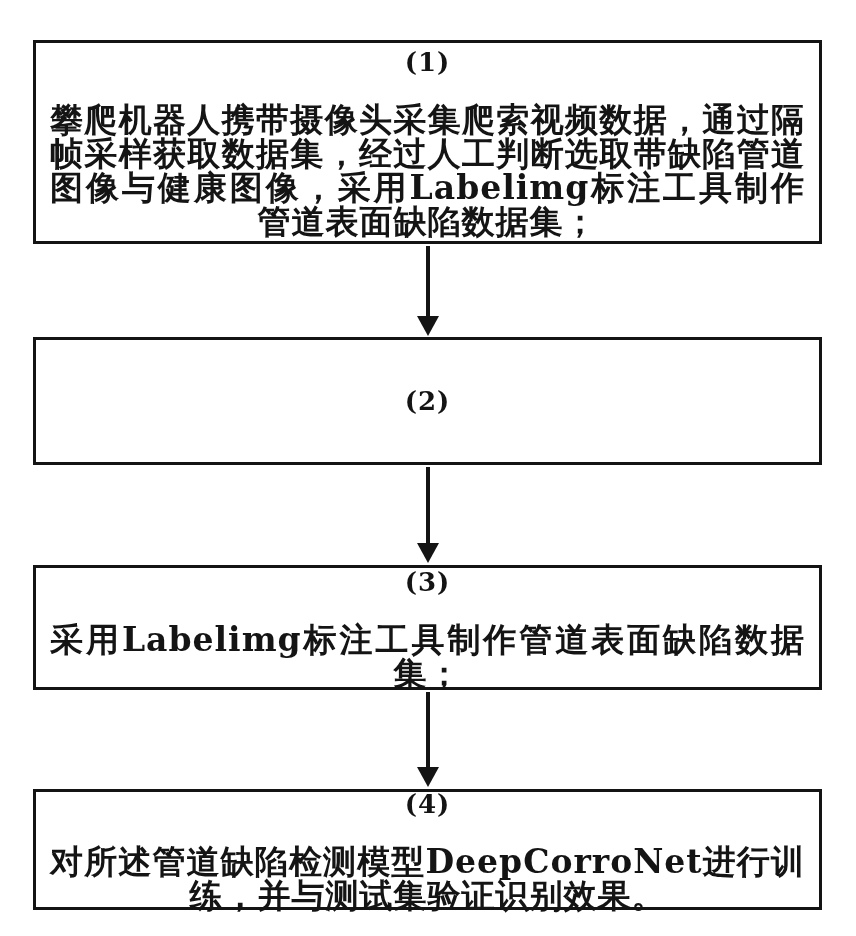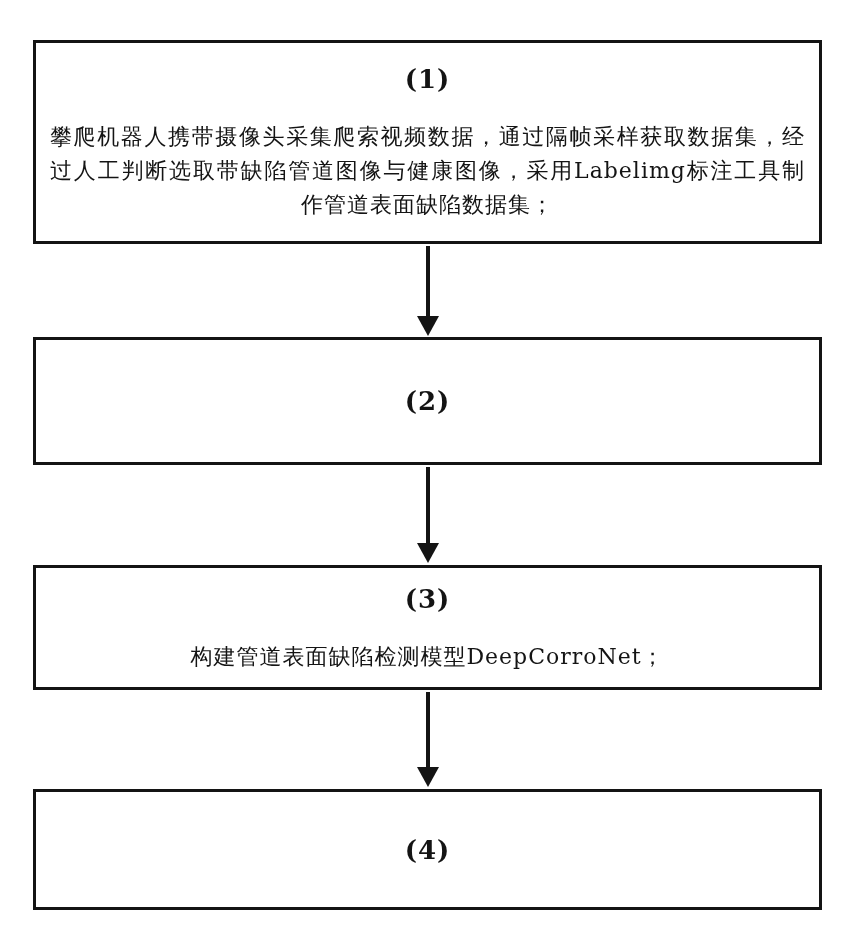--- a/index.html
+++ b/index.html
@@ -29,22 +29,22 @@
     padding: 4px 14px;
   }
   .step-number {
     text-align: center;
     font-size: 26px;
     font-weight: bold;
     line-height: 34px;
     letter-spacing: 1px;
   }
   .step-text {
-    font-size: 22px;
-    font-weight: normal;
+    font-size: 33px;
+    font-weight: bold;
     line-height: 34px;
     text-align: justify;
     text-align-last: center;
     letter-spacing: 1px;
     word-break: break-all;
     margin-top: 24px;
   }
   .flow-arrow {
     position: absolute;
     left: 417px;
@@ -93,25 +93,26 @@
     <div class="step-number">(2)</div>
   </div>
 
   <div class="flow-arrow" id="arrow2">
     <div class="arrow-line"></div>
     <div class="arrow-head"></div>
   </div>
 
   <div class="step-box" id="box3">
     <div class="step-number">(3)</div>
-    <div class="step-text">构建管道表面缺陷检测模型DeepCorroNet；</div>
+    <div class="step-text">采用Labelimg标注工具制作管道表面缺陷数据集；</div>
   </div>
 
   <div class="flow-arrow" id="arrow3">
     <div class="arrow-line"></div>
     <div class="arrow-head"></div>
   </div>
 
   <div class="step-box" id="box4">
     <div class="step-number">(4)</div>
+    <div class="step-text">对所述管道缺陷检测模型DeepCorroNet进行训练，并与测试集验证识别效果。</div>
   </div>
 
 </div>
 
 </body></html>

